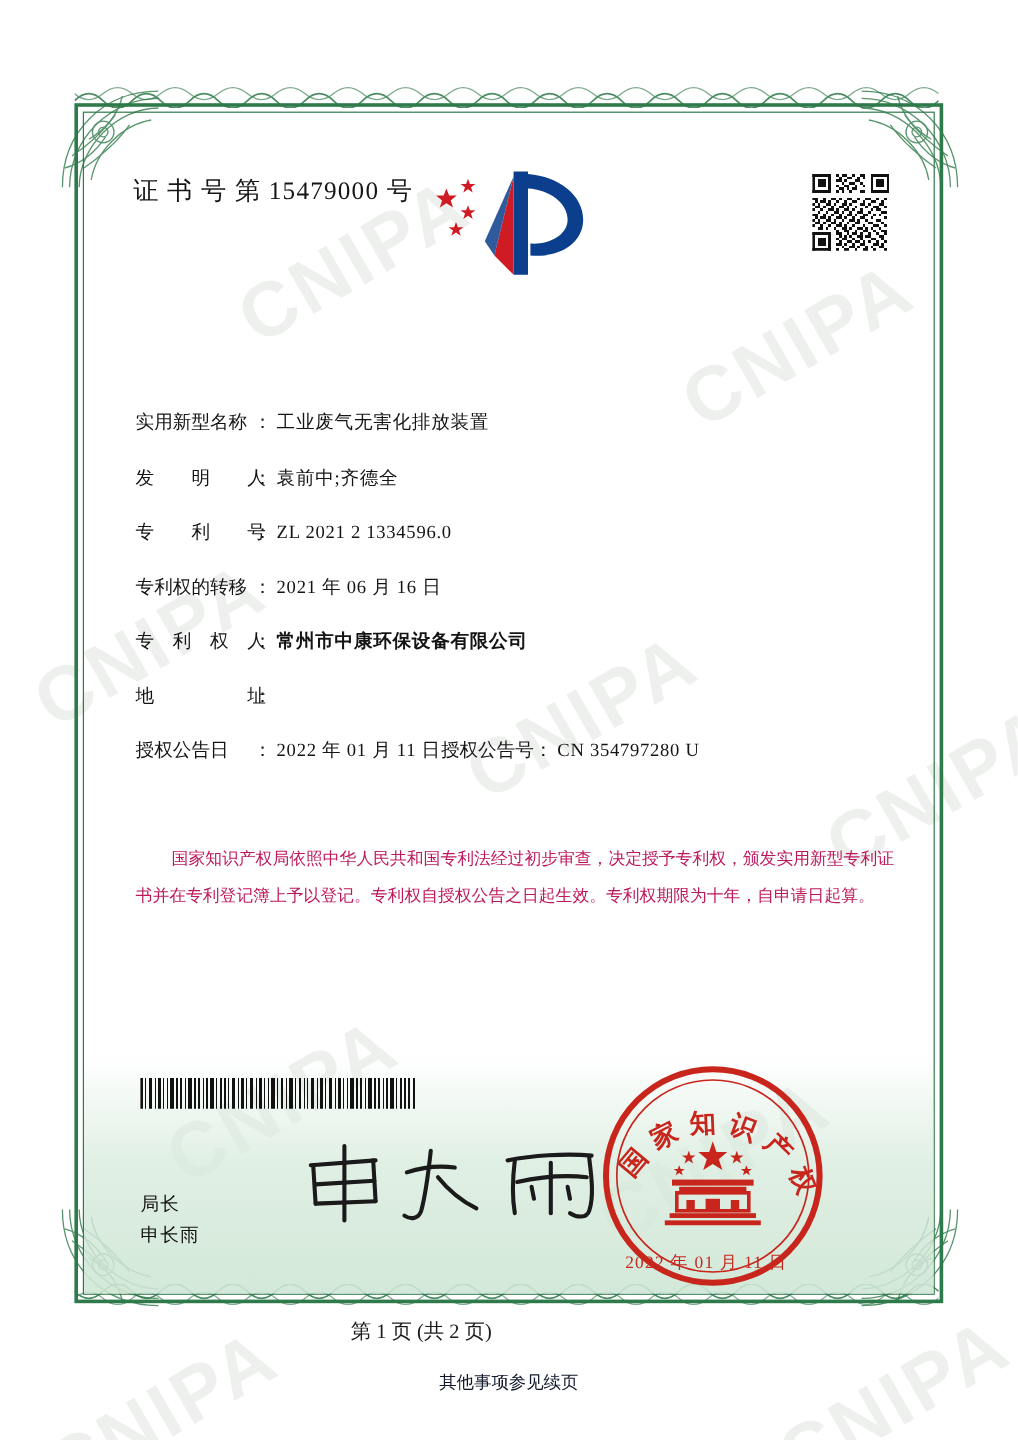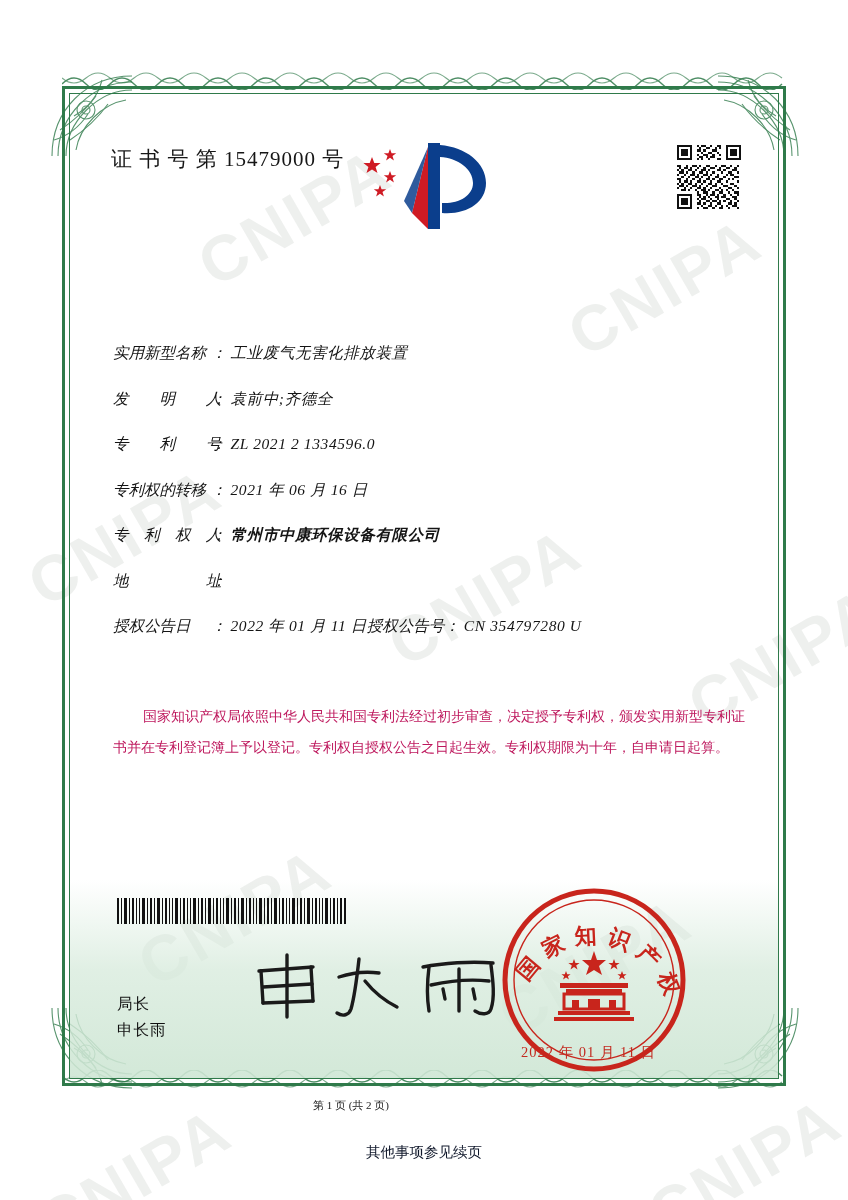--- a/index.html
+++ b/index.html
@@ -150,21 +150,20 @@
     left: 44px;
     width: 640px;
   }
   .field-row {
     display: flex;
     align-items: flex-start;
     font-size: 15.5px;
     line-height: 1;
     margin-bottom: 30px;
     color: #141414;
-    font-style: italic;
   }
   .field-label {
     width: 98px;
     flex: 0 0 98px;
     letter-spacing: 0px;
     white-space: nowrap;
   }
   .field-colon { margin-right: 4px; }
   .field-value { letter-spacing: .6px; }
   .field-value.bold { font-weight: 700; }
@@ -230,21 +229,21 @@
     color: #c32a20;
     letter-spacing: 1px;
   }
 
   .page-num {
     position: absolute;
     left: 0;
     top: 1098px;
     width: 702px;
     text-align: center;
-    font-size: 11px;
+    font-size: 17px;
     color: #1a1a1a;
     z-index: 3;
   }
   .footer-note {
     position: absolute;
     left: 0;
     top: 1143px;
     width: 848px;
     text-align: center;
     font-size: 14.5px;

